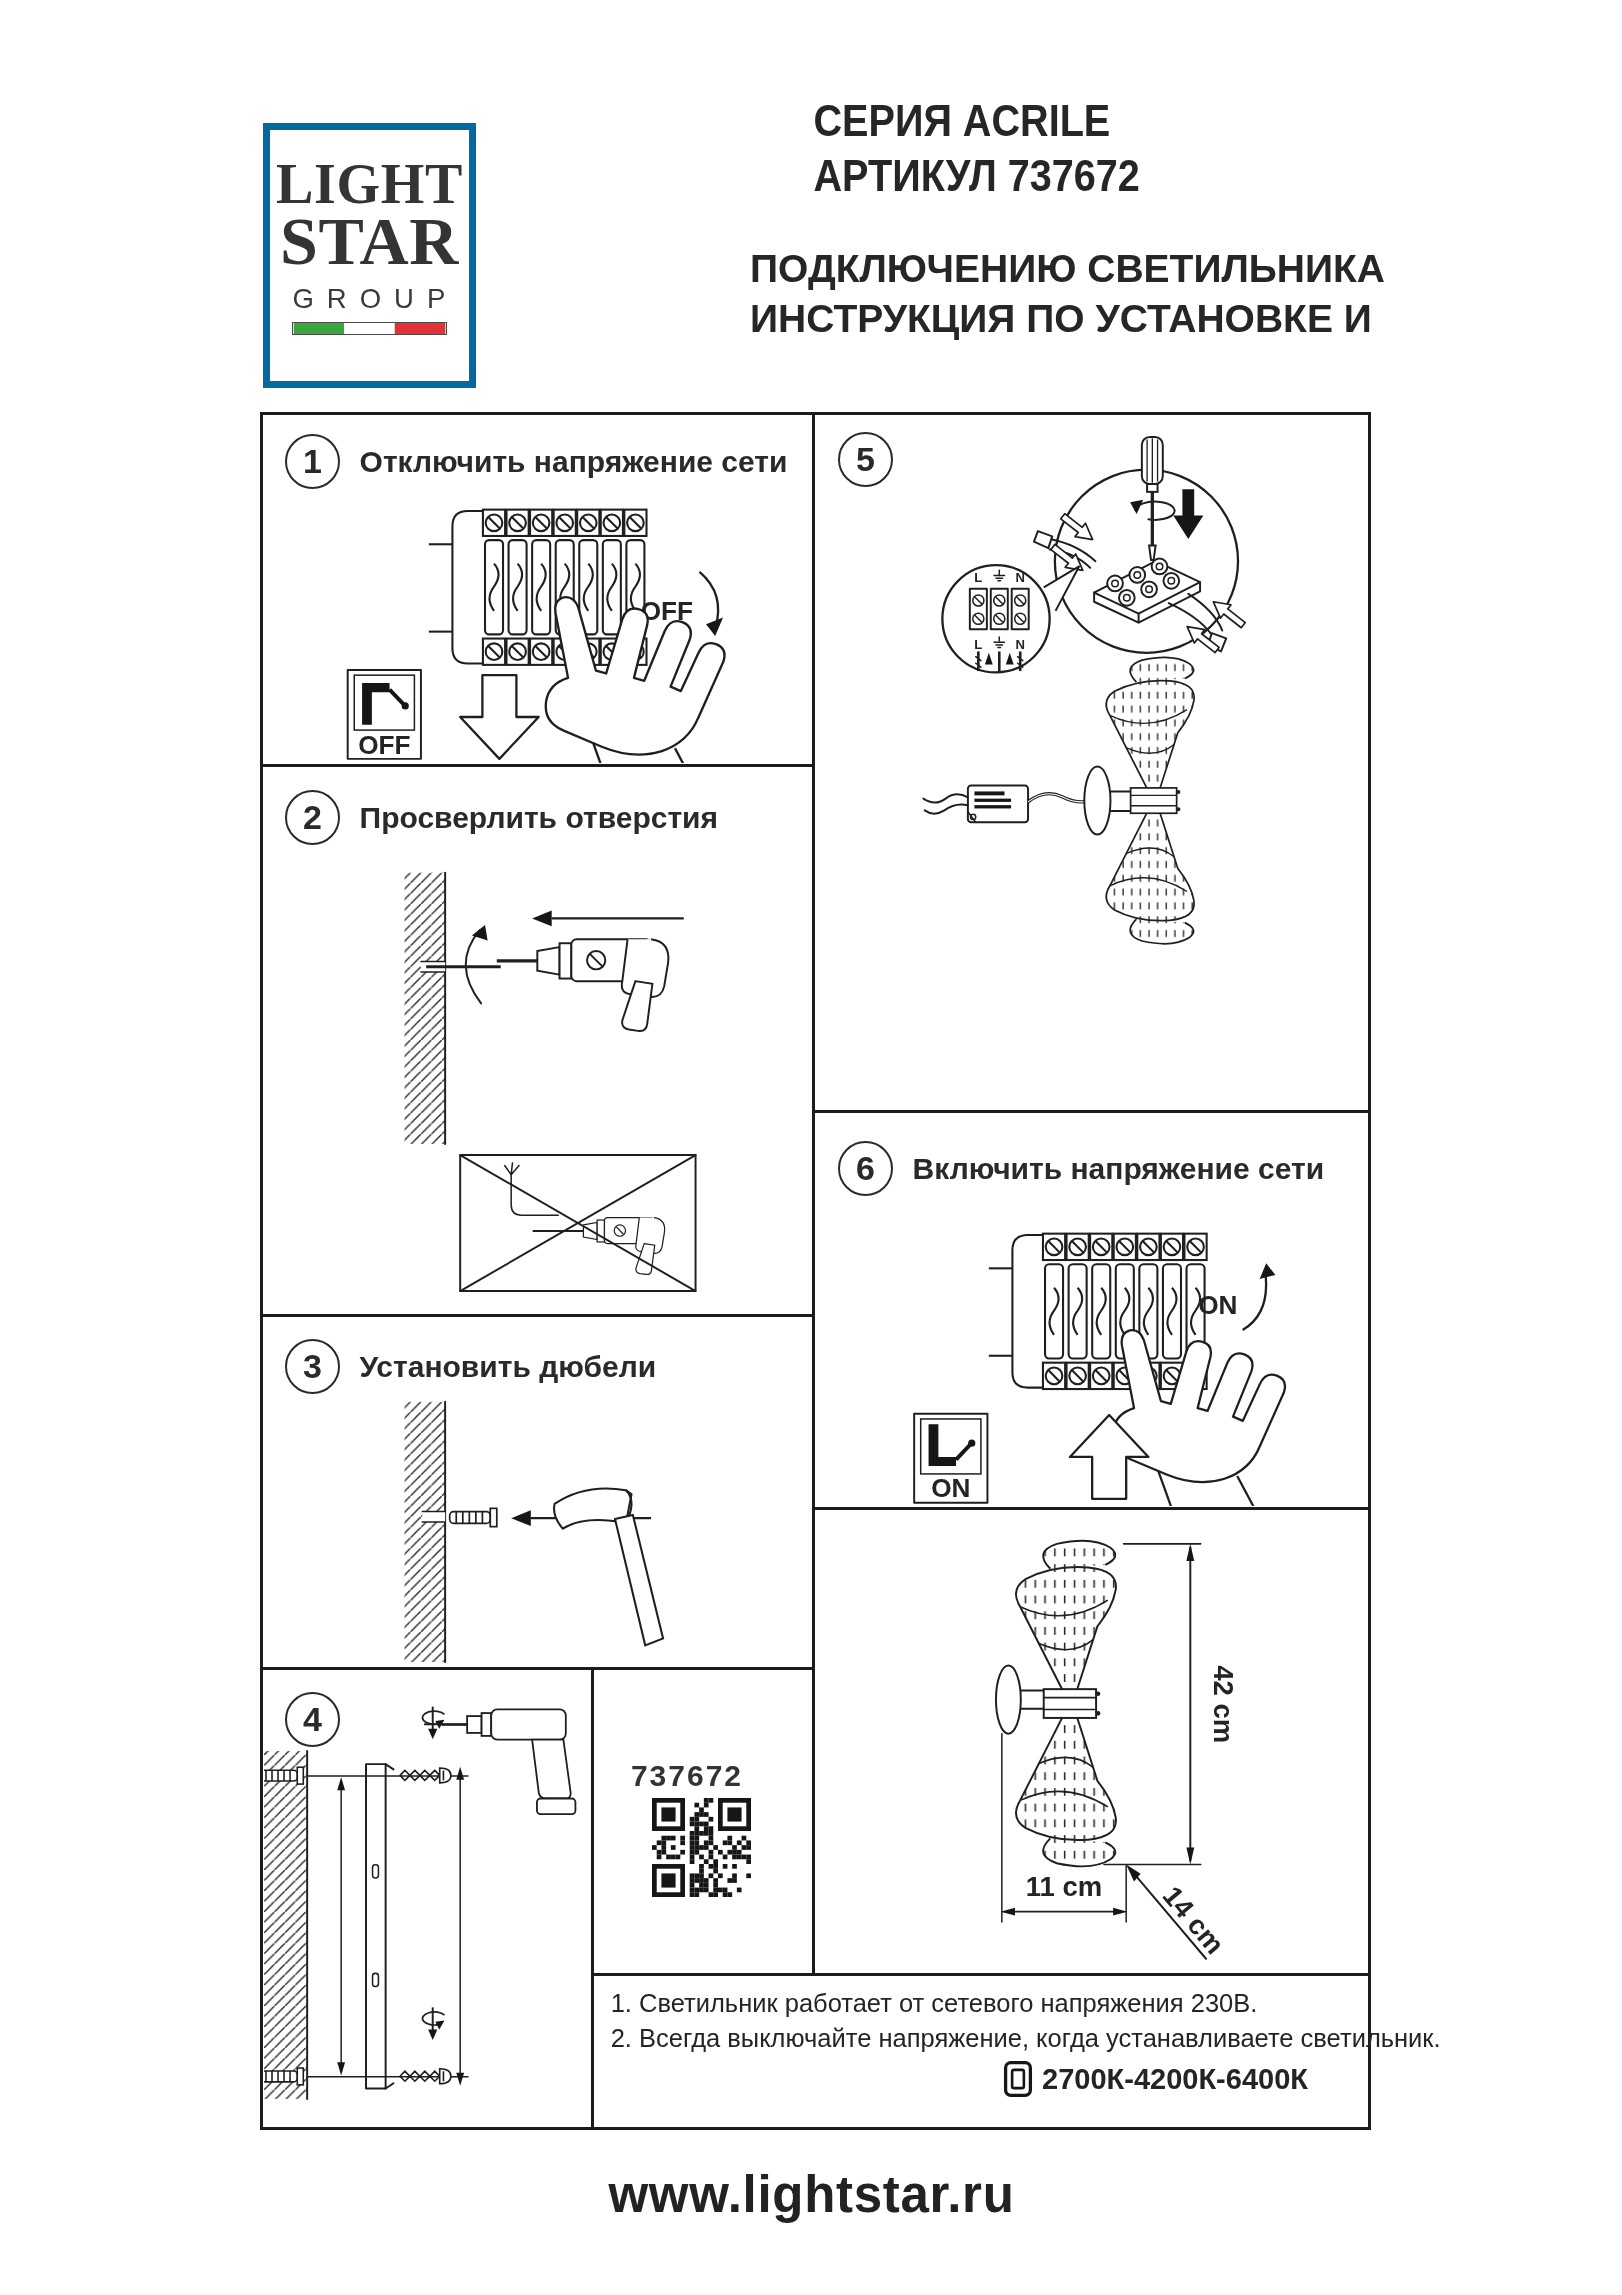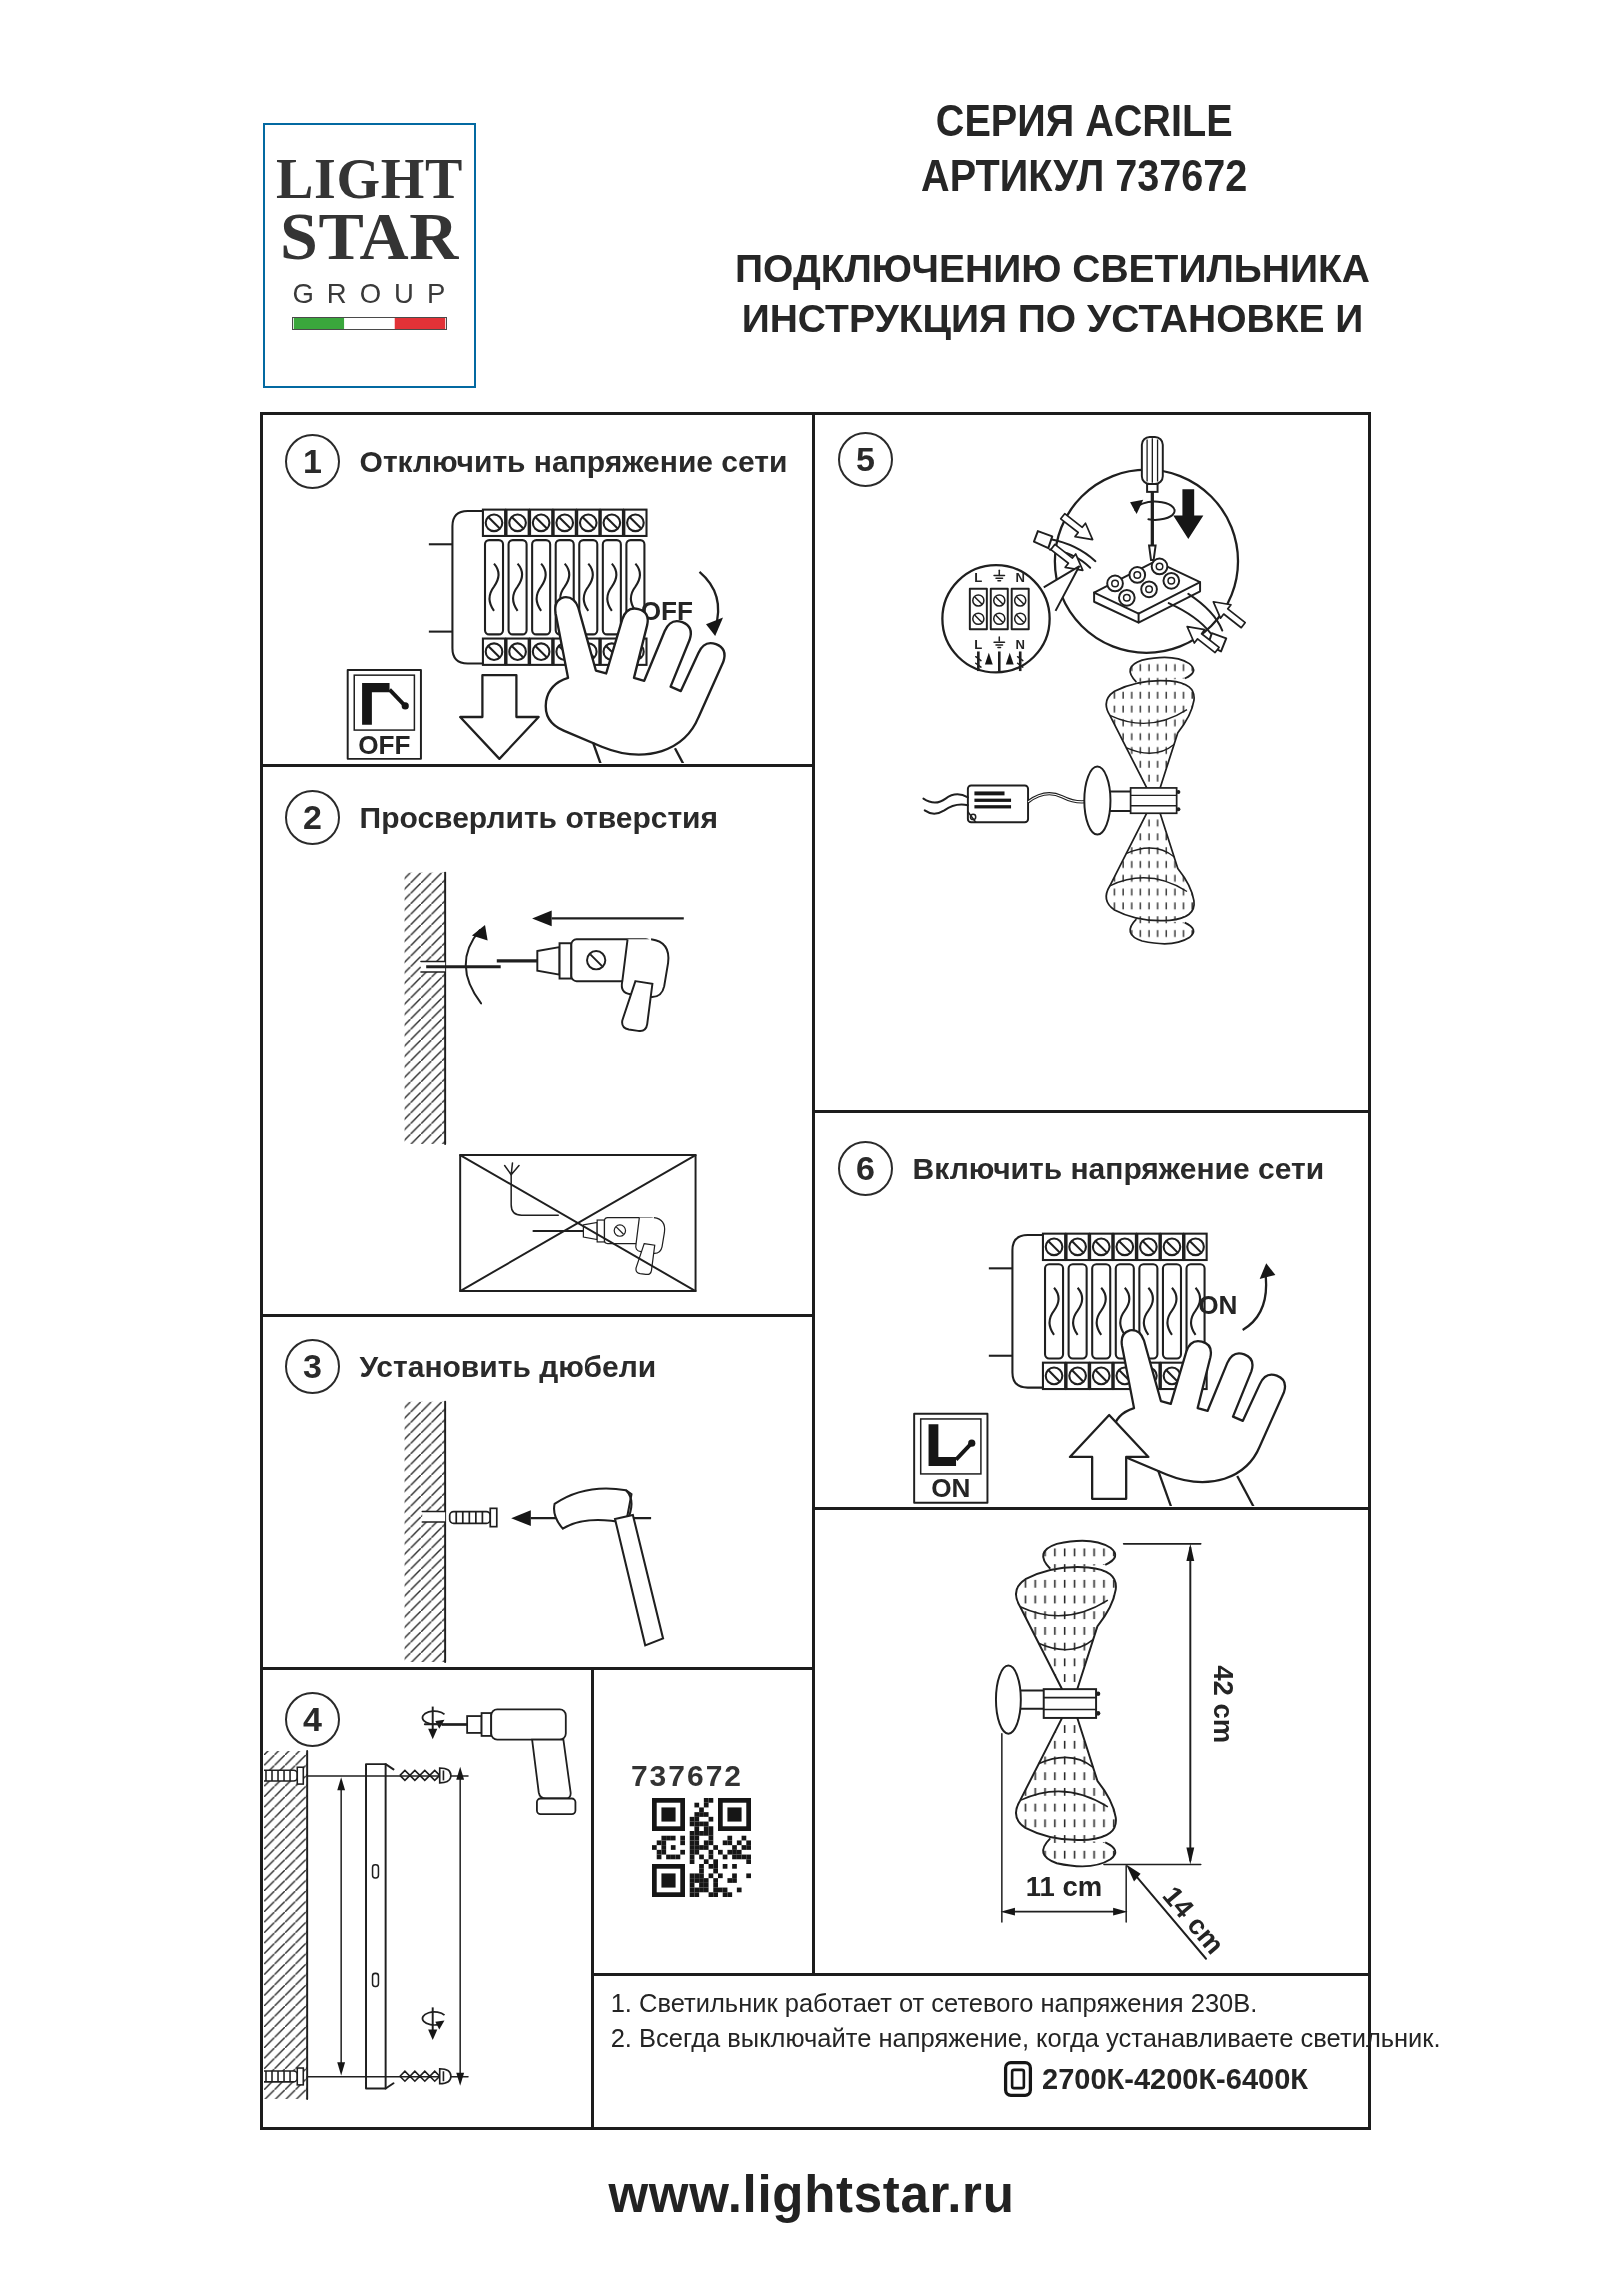--- a/index.html
+++ b/index.html
@@ -1,27 +1,27 @@
 <!DOCTYPE html>
 <html style="font-size:10.5px"><head>
 <meta charset="utf-8">
 <style>
   html,body{margin:0;padding:0;background:#e8e8e8;}
   .page{position:relative;width:1623px;height:2295px;background:#ffffff;overflow:hidden;
         font-family:"Liberation Sans",sans-serif;color:#242424;}
   .line{position:absolute;background:#1c1c1c;}
   
-  .logo-box{position:absolute;left:263px;top:123px;width:213px;height:265px;border:2px solid #0369a1;
+  .logo-box{position:absolute;left:263px;top:123px;width:213px;height:265px;border:7px solid #0369a1;
             box-sizing:border-box;text-align:center;}
   .logo-w1{margin-top:26px;font-family:"Liberation Serif",serif;font-weight:700;font-size:56px;line-height:56px;color:#343434;letter-spacing:0.7px;}
   .logo-w2{font-family:"Liberation Serif",serif;font-weight:700;font-size:68px;line-height:65px;color:#343434;letter-spacing:0.7px;margin-top:-2.6px;}
   .logo-w3{font-size:27.5px;line-height:29px;letter-spacing:13px;color:#3a3a3a;margin-top:9.2px;padding-left:11.8px;}
   .logo-flag{width:153px;height:11px;margin:9.2px auto 0;border:1.3px solid #4a4a4a;display:flex;box-sizing:content-box;}
   .logo-flag svg{display:block;}
-  .hdr{position:absolute;right:253px;top:93px;text-align:center;}
+  .hdr{position:absolute;right:238px;top:93px;text-align:left;}
   .hdr-series,.hdr-article{font-weight:700;font-size:44px;line-height:55px;color:#262626;transform:scaleX(.9);transform-origin:right center;white-space:nowrap;}
   .hdr-title{margin-top:41px;font-weight:700;font-size:39px;line-height:50px;color:#262626;white-space:nowrap;}
   
   .phead{position:absolute;display:flex;align-items:center;gap:19.6px;}
   .num{flex:none;width:55px;height:55px;border:2.6px solid #2a2a2a;border-radius:50%;box-sizing:border-box;
        font-weight:700;font-size:34px;line-height:50px;text-align:center;color:#2a2a2a;background:#fff;}
   .plabel{font-weight:700;font-size:30px;color:#2a2a2a;white-space:nowrap;}
   
   svg{position:absolute;overflow:hidden;}
   .s{stroke:#1f1f1f;stroke-width:3;fill:none;stroke-linecap:round;stroke-linejoin:round;}

